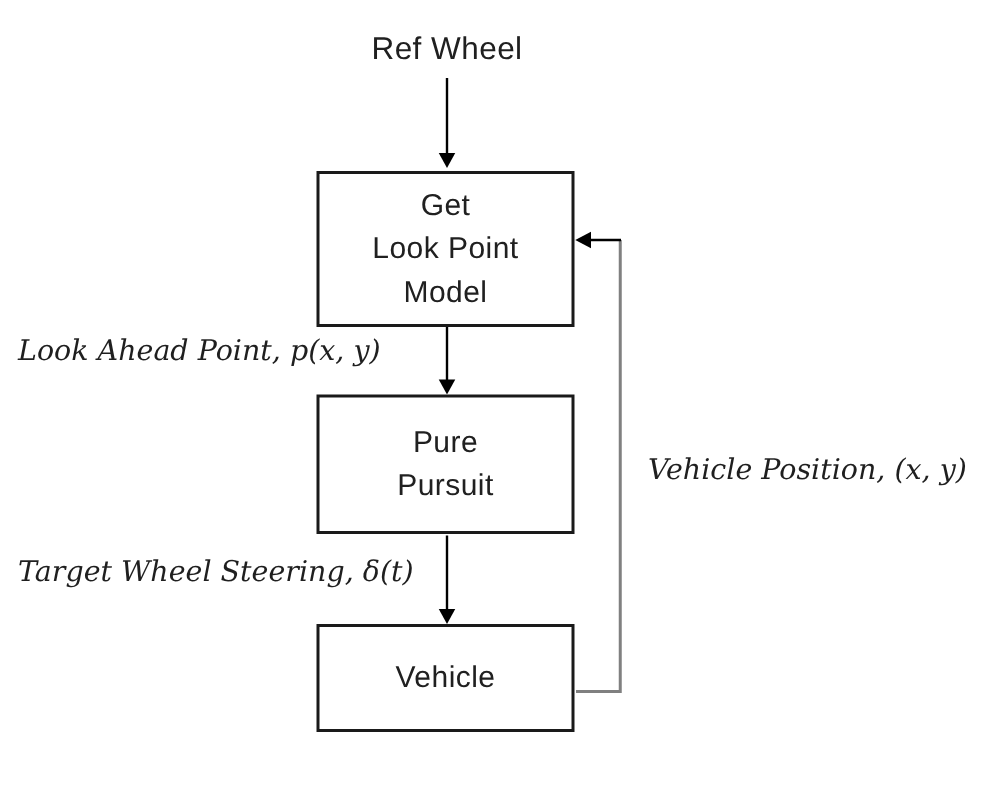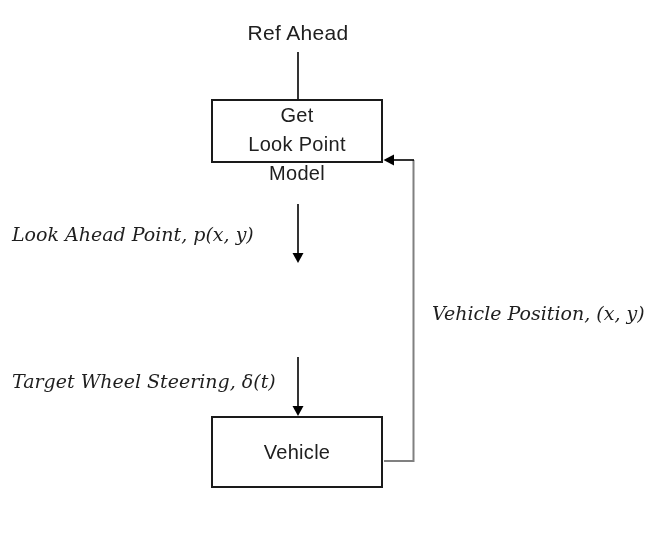--- a/index.html
+++ b/index.html
@@ -30,21 +30,21 @@
     flex-direction: column;
     align-items: center;
     justify-content: center;
     text-align: center;
     color: #202020;
     font-size: 20px;
     line-height: 29px;
     letter-spacing: 0.3px;
     box-sizing: border-box;
   }
-  .node-box1 { left: 211px; top: 99px; height: 64px; justify-content: space-between; }
+  .node-box1 { left: 211px; top: 114px; height: 104px; }
   .node-box2 { left: 211px; top: 263px; height: 93px; }
   .node-box3 { left: 211px; top: 416px; height: 72px; }
   .source-label {
     position: absolute;
     left: 233px; top: 21px;
     width: 130px;
     text-align: center;
     font-size: 21px;
     color: #202020;
     letter-spacing: 0.3px;
@@ -75,28 +75,32 @@
     <polygon points="292.5,253 303.5,253 298,263" fill="#000000"></polygon>
 
     <line x1="298" y1="357" x2="298" y2="407" stroke="#000000"></line>
     <polygon points="292.5,406 303.5,406 298,416" fill="#000000"></polygon>
 
     <polyline class="feedback" points="384,461 413.5,461 413.5,160" stroke="#808080"></polyline>
     <line x1="414" y1="160" x2="392" y2="160" stroke="#000000"></line>
     <polygon points="394,154.5 394,165.5 383.5,160" fill="#000000"></polygon>
   </svg>
 
-  <div class="source-label">Ref Ahead</div>
+  <div class="source-label">Ref Wheel</div>
 
   <div class="node node-box1">
     <div>Get</div>
     <div>Look Point</div>
     <div>Model</div>
   </div>
 
+  <div class="node node-box2">
+    <div>Pure</div>
+    <div>Pursuit</div>
+  </div>
 
   <div class="node node-box3">
     <div>Vehicle</div>
   </div>
 
   <div class="edge-label edge-label-2">Target Wheel Steering, δ(t)</div>
   <div class="edge-label edge-label-1">Look Ahead Point, p(x, y)</div>
   <div class="edge-label edge-label-3">Vehicle Position, (x, y)</div>
 
 </div>

